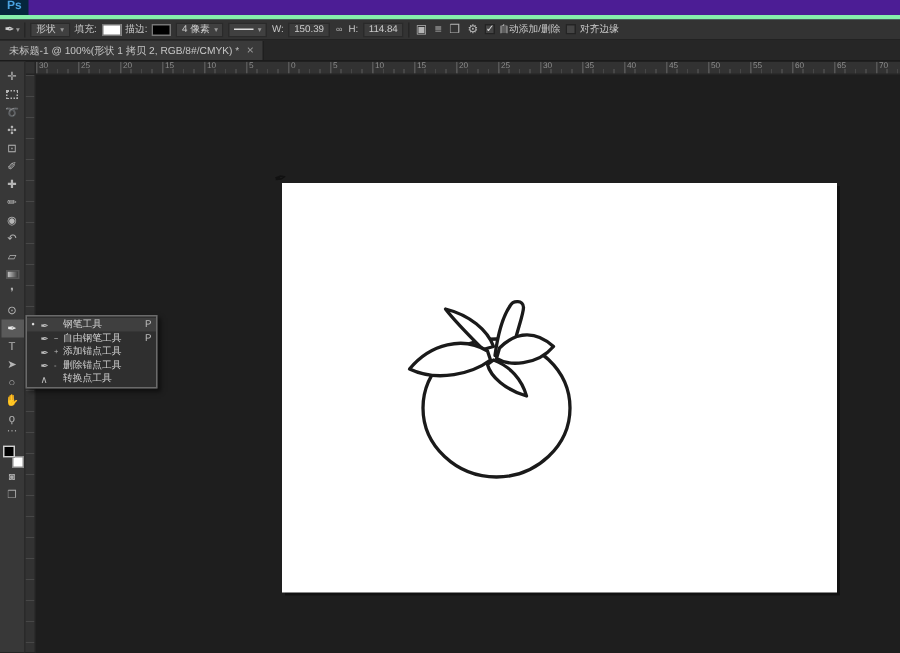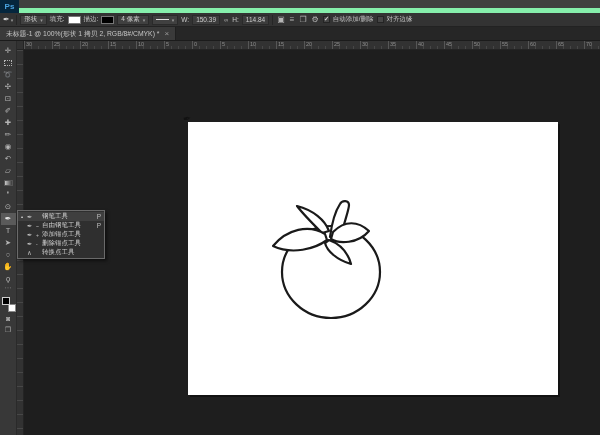--- a/index.html
+++ b/index.html
@@ -6,22 +6,22 @@
   html,body { width:600px; height:435px; }
   body {
     position:relative; overflow:hidden;
     background:#1e1e1e;
     font-family:"Liberation Sans", sans-serif;
     color:#c8c8c8;
     -webkit-font-smoothing:antialiased;
   }
   
   .menubar { position:absolute; top:0; left:0; right:0; height:13px;
-    background:#404040; border-bottom:5px solid #86efac;
-    display:flex; align-items:flex-start; font-size:7.5px; z-index:10; }
+    background:#4c1d95; border-bottom:3px solid #86efac;
+    display:flex; align-items:flex-end; font-size:7.5px; z-index:10; }
   .ps-logo { width:19px; height:13px; background:#05263d; color:#4aa3e0;
     font-size:8px; font-weight:bold; display:flex; align-items:center;
     justify-content:center; margin-right:3px; }
   .menu-item { padding:0 6px; line-height:13px; white-space:nowrap; }
   
   .optionsbar { position:absolute; top:13px; left:0; right:0; height:14px;
     background:#333333; border-bottom:1px solid #222;
     display:flex; align-items:center; gap:3px; font-size:6.5px; padding:0 3px; z-index:10; }
   .opt-sep { width:1px; height:10px; background:#262626; }
   .tool-preset { display:flex; align-items:center; gap:1px; color:#d0d0d0; font-size:8px; }

